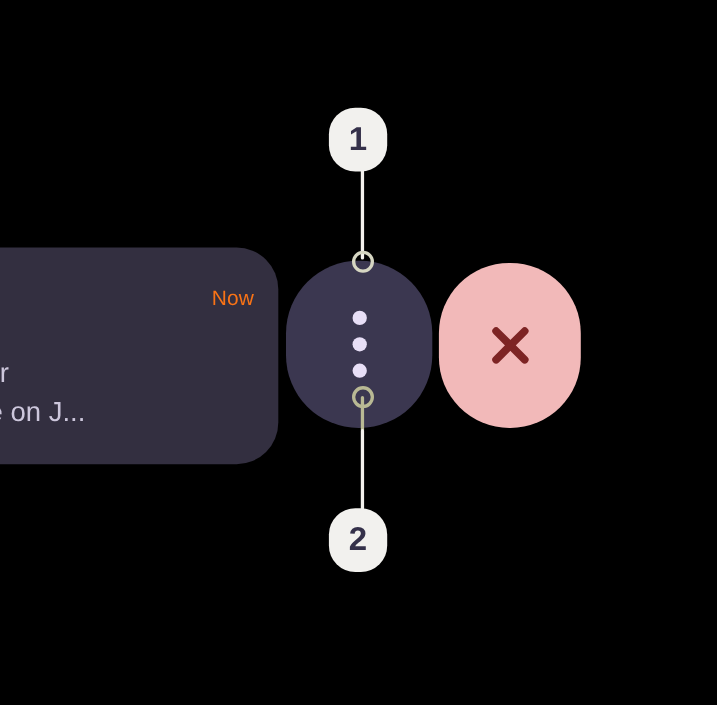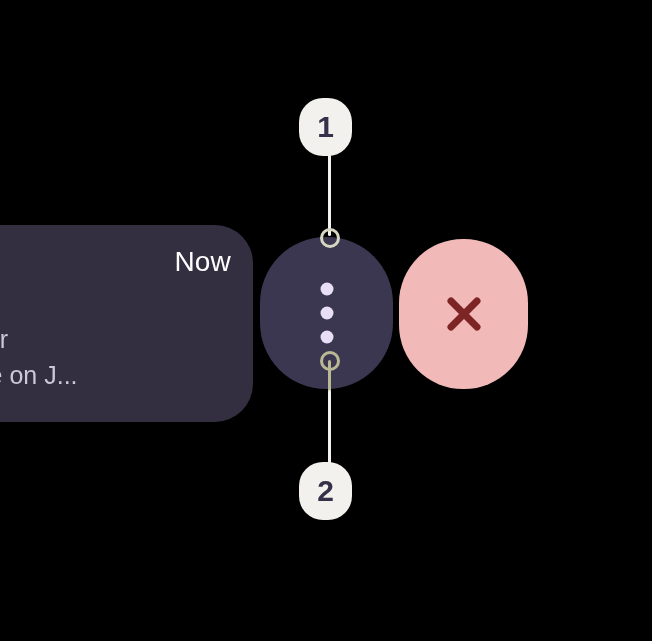--- a/index.html
+++ b/index.html
@@ -31,24 +31,24 @@
     width: 373px;
     height: 197px;
     background: #332f40;
     border-radius: 38px;
     box-sizing: border-box;
     padding: 14px 22px 18px 28px;
   }
   .notif-time {
     position: absolute;
     right: 22px;
-    top: 22px;
-    font-size: 28px;
+    top: 32px;
+    font-size: 19px;
     line-height: 30px;
-    color: #ffffff;
+    color: #f97316;
     letter-spacing: 0.2px;
     white-space: nowrap;
   }
   .notif-body {
     position: absolute;
     left: 28px;
     top: 96px;
     width: 250px;
     font-size: 25px;
     line-height: 36px;

